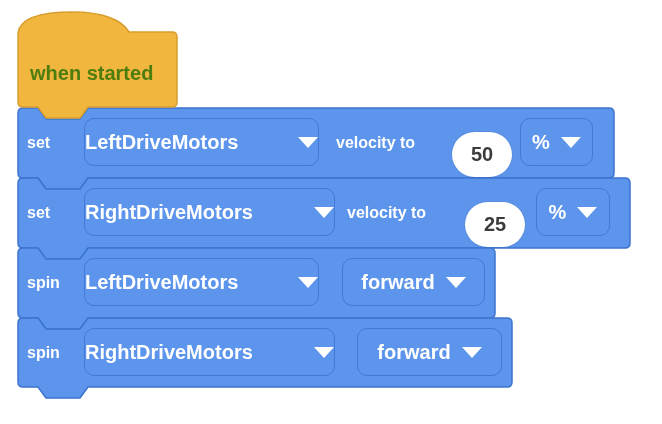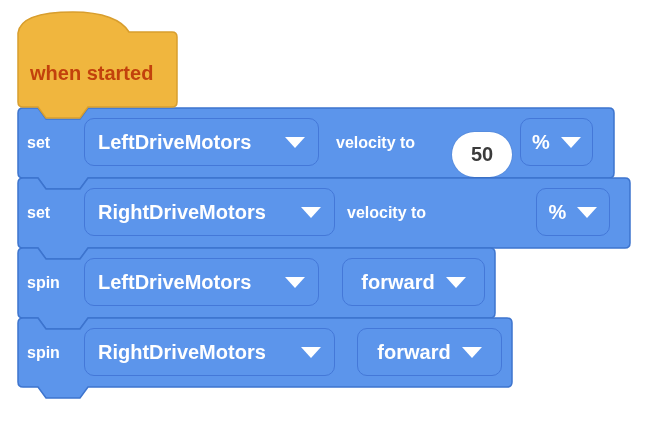--- a/index.html
+++ b/index.html
@@ -8,29 +8,29 @@
     font-family:"Liberation Sans", sans-serif;
   }
   .shape-layer{position:absolute;left:0;top:0;}
   .row{position:absolute;}
   .vcenter{
     position:absolute;top:0;height:70px;display:flex;align-items:center;
     color:#ffffff;font-size:16px;font-weight:700;white-space:nowrap;
   }
   .hat-label{
     position:absolute;display:flex;align-items:center;height:48px;
-    color:#c2410c;font-size:20px;font-weight:700;white-space:nowrap;
+    color:#4d7c0f;font-size:20px;font-weight:700;white-space:nowrap;
   }
   .field{
     position:absolute;top:10px;height:48px;box-sizing:border-box;
     background:#5C95EB;border:1.5px solid #4478D8;border-radius:10px;
     display:flex;align-items:center;color:#ffffff;font-size:20px;font-weight:700;
     white-space:nowrap;
   }
-  .field.spread{justify-content:space-between;padding:0 13px;}
+  .field.spread{justify-content:space-between;padding:0 0;}
   .field.middle{justify-content:center;gap:11px;}
   .arrow{
     width:0;height:0;border-left:10px solid transparent;border-right:10px solid transparent;
     border-top:11px solid #ffffff;flex:0 0 auto;
   }
   .num{
     position:absolute;top:24px;height:45px;border-radius:23px;background:#ffffff;
     display:flex;align-items:center;justify-content:center;
     color:#3B3B3B;font-size:20px;font-weight:700;
     box-shadow:0 0 0 1px rgba(0,0,0,0.05);
@@ -74,20 +74,23 @@
     </div>
   </div>
 
   <div class="row" style="left:18px;top:178px;width:612px;height:70px">
     <span class="vcenter" style="left:9px">set</span>
     <div class="field spread" style="left:66px;width:251px">
       <span>RightDriveMotors</span>
       <span class="arrow"></span>
     </div>
     <span class="vcenter" style="left:329px">velocity to</span>
+    <div class="num" style="left:447px;width:60px">
+      <span>25</span>
+    </div>
     <div class="field middle" style="left:518px;width:74px">
       <span>%</span>
       <span class="arrow"></span>
     </div>
   </div>
 
   <div class="row" style="left:18px;top:248px;width:477px;height:70px">
     <span class="vcenter" style="left:9px">spin</span>
     <div class="field spread" style="left:66px;width:235px">
       <span>LeftDriveMotors</span>

